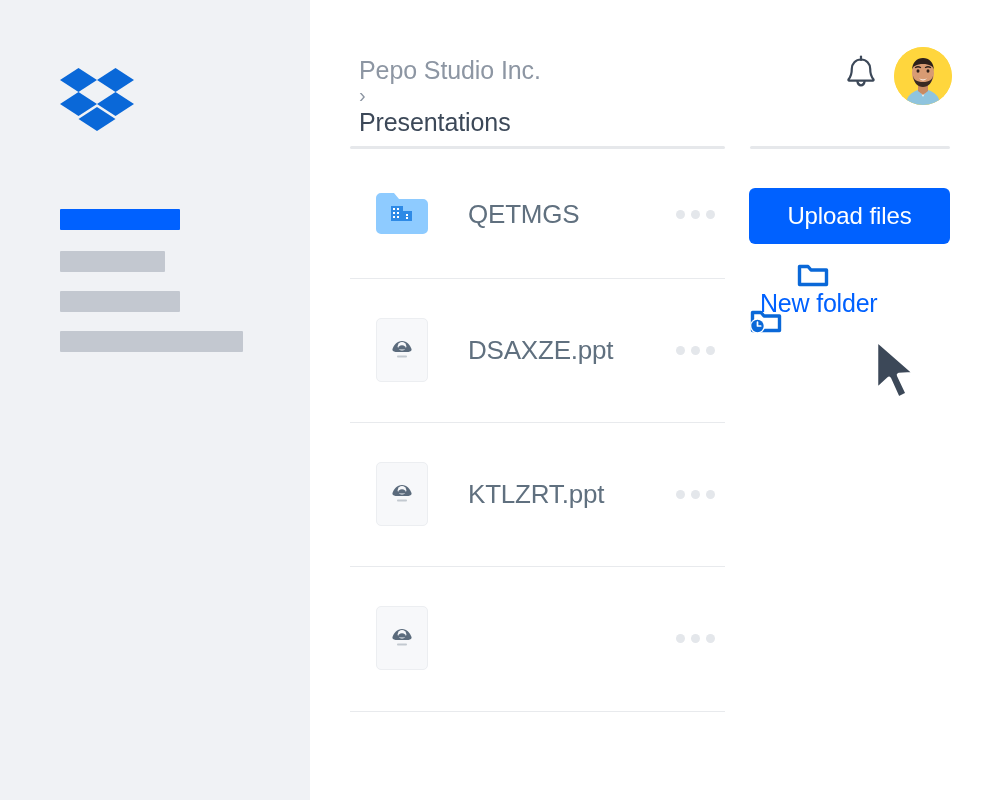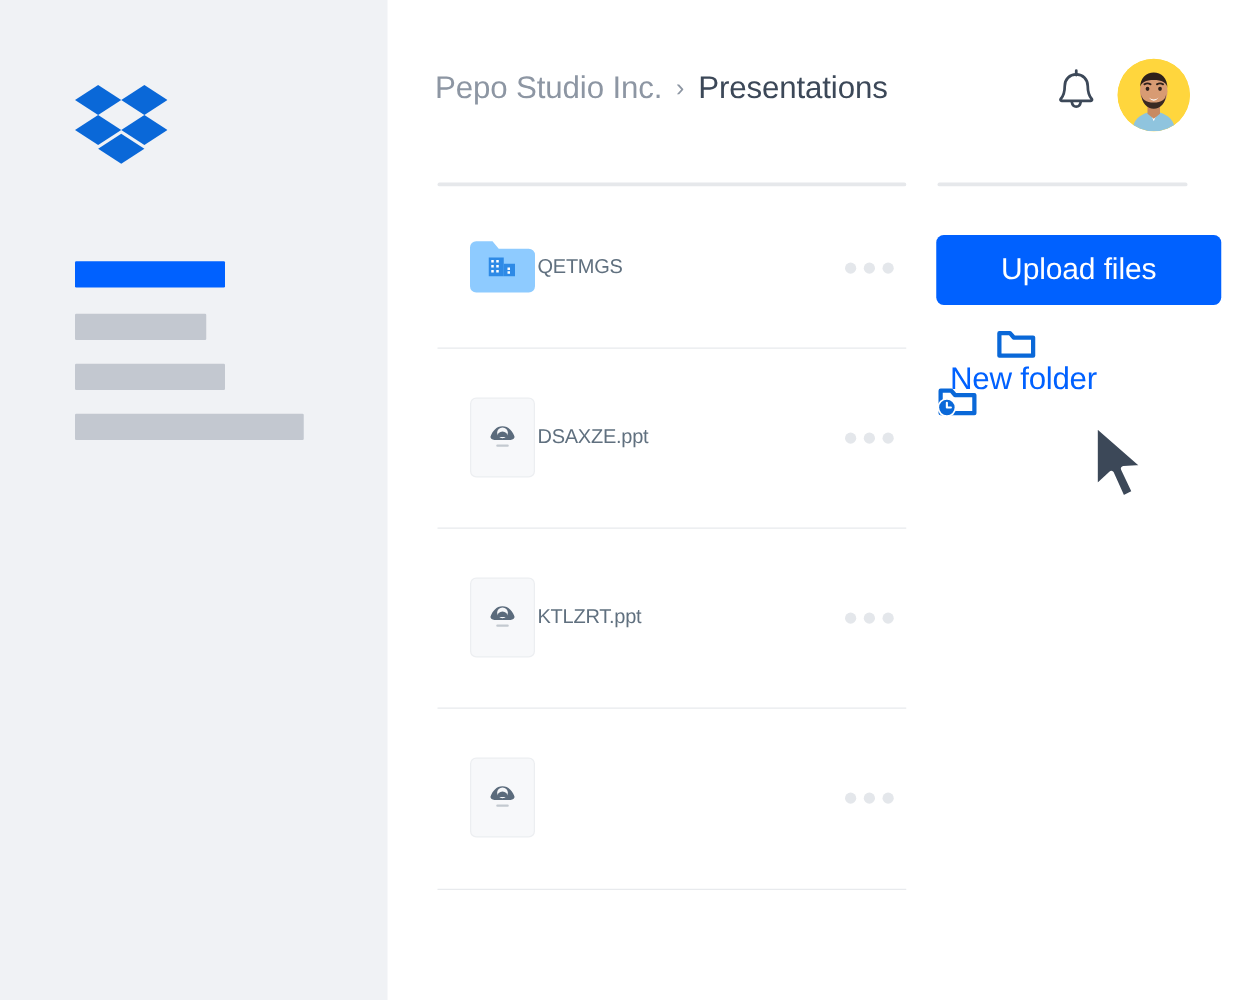--- a/index.html
+++ b/index.html
@@ -39,20 +39,21 @@
   .nav-bar.ghost  { background: #c3c8d0; }
 
   
   #breadcrumb {
     position: absolute;
     left: 348px;
     top: 56px;
     display: flex;
     align-items: baseline;
     white-space: nowrap;
+    flex-direction: column;
   }
   #crumb-parent {
     font-size: 25px;
     color: #8d96a3;
     letter-spacing: -0.1px;
   }
   #crumb-sep {
     font-size: 20px;
     color: #8d96a3;
     margin: 0 11px;
@@ -111,21 +112,22 @@
   .row-icon {
     width: 56px;
     height: 56px;
     margin-left: 24px;
     flex: 0 0 auto;
     display: flex;
     align-items: center;
     justify-content: center;
   }
   .row-name {
-    font-size: 16px;
+    margin-left: 38px;
+    font-size: 26px;
     color: #60707f;
     letter-spacing: -0.2px;
     white-space: nowrap;
   }
   .row-more {
     position: absolute;
     right: 10px;
     display: flex;
     gap: 6px;
   }
@@ -147,21 +149,21 @@
     display: flex;
     align-items: center;
     justify-content: center;
   }
 
   
   #upload-btn {
     position: absolute;
     left: 749px;
     top: 188px;
-    width: 228px;
+    width: 201px;
     height: 56px;
     background: #0061ff;
     border: none;
     border-radius: 6px;
     color: #ffffff;
     font-family: "Liberation Sans", sans-serif;
     font-size: 24px;
     letter-spacing: -0.1px;
     cursor: pointer;
     padding: 0;

